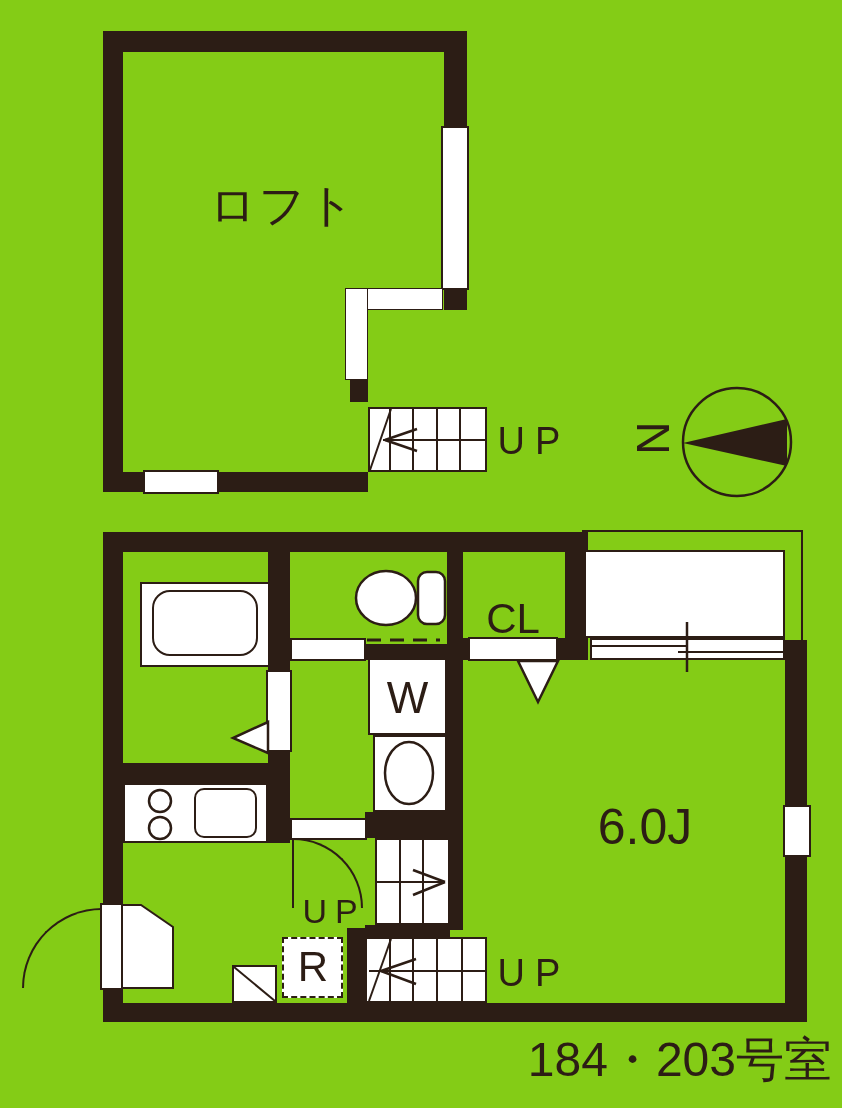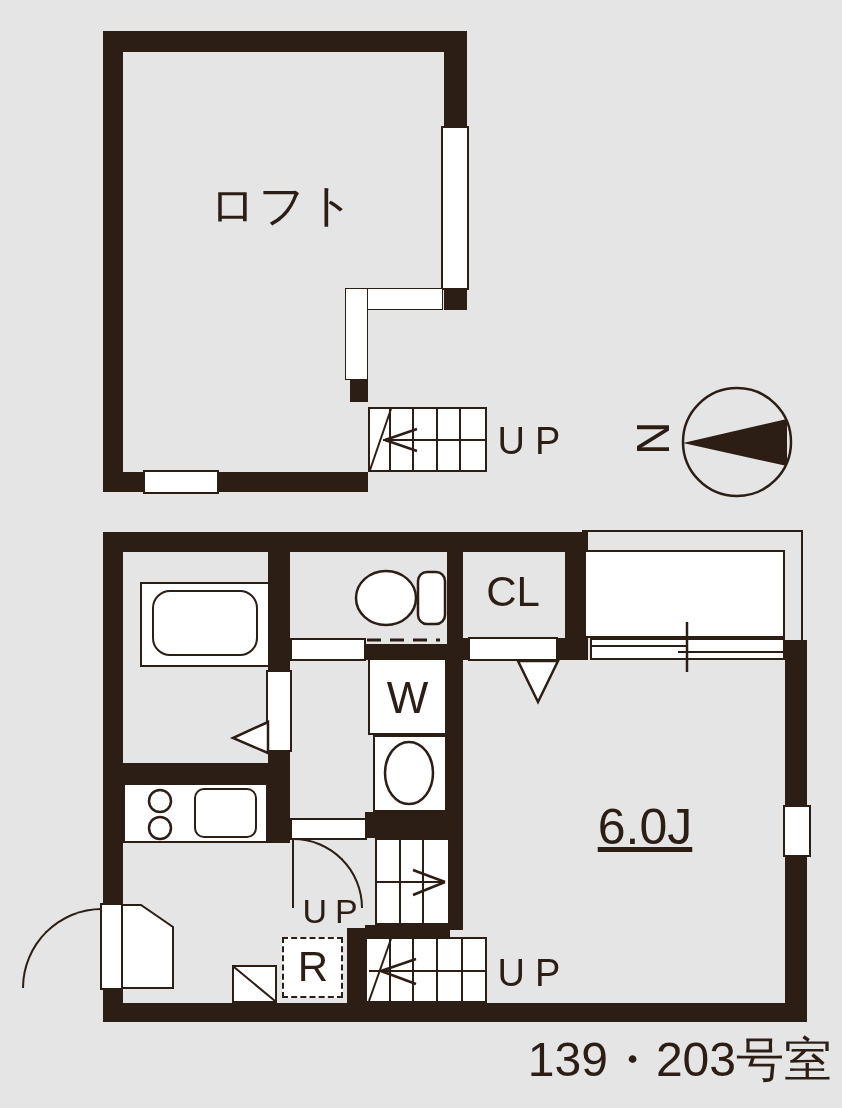--- a/index.html
+++ b/index.html
@@ -1,16 +1,16 @@
 <!DOCTYPE html>
 <html><head>
 <meta charset="utf-8">
 <style>
   html,body{margin:0;padding:0;background:#ffffff;}
-  .plan{position:relative;width:842px;height:1108px;background:#e5e5e5;overflow:hidden;
+  .plan{position:relative;width:842px;height:1108px;background:#84cc16;overflow:hidden;
         font-family:"Liberation Sans","DejaVu Sans",sans-serif;color:#2c1d15;}
   .wall{position:absolute;background:#2c1d15;z-index:1;}
   .box{position:absolute;background:#ffffff;border:2px solid #2c1d15;z-index:2;box-sizing:border-box;}
   .thinbox{position:absolute;background:#ffffff;border:1.5px solid #2c1d15;z-index:2;box-sizing:border-box;}
   .dashedbox{position:absolute;background:#ffffff;border:2.5px dashed #2c1d15;z-index:2;box-sizing:border-box;}
   .rounded{border-radius:18px;border-width:2.5px;}
   .label{position:absolute;z-index:4;text-align:center;line-height:1;white-space:nowrap;color:#2c1d15;}
   .overlay{position:absolute;left:0;top:0;z-index:3;pointer-events:none;}
   .arc{position:absolute;z-index:3;box-sizing:border-box;background:transparent;}
 </style>
@@ -140,22 +140,22 @@
     <polygon points="122,905 141,905 173,927 173,988 122,988" stroke="#2c1d15" stroke-width="2" fill="#ffffff"></polygon>
 
     <line x1="293" y1="838" x2="293" y2="908" stroke="#2c1d15" stroke-width="2"></line>
   </svg>
 
   <div class="label" style="left:160px;top:182px;width:246px;font-size:46px;letter-spacing:2px;">ロフト</div>
   <div class="label" style="left:489px;top:422px;width:90px;font-size:38px;letter-spacing:10px;">UP</div>
 
   <div class="label" style="left:630px;top:414px;width:48px;height:48px;font-size:46px;transform:rotate(-90deg);">N</div>
 
-  <div class="label" style="left:468px;top:571px;width:90px;font-size:42px;">CL</div>
+  <div class="label" style="left:468px;top:598px;width:90px;font-size:42px;">CL</div>
   <div class="label" style="left:370px;top:676px;width:75px;font-size:44px;">W</div>
-  <div class="label" style="left:570px;top:802px;width:150px;font-size:50px;text-decoration:underline;">6.0J</div>
+  <div class="label" style="left:570px;top:802px;width:150px;font-size:50px;">6.0J</div>
   <div class="label" style="left:297px;top:894px;width:74px;font-size:34px;letter-spacing:8px;">UP</div>
   <div class="label" style="left:284px;top:946px;width:58px;font-size:42px;">R</div>
   <div class="label" style="left:489px;top:954px;width:90px;font-size:38px;letter-spacing:10px;">UP</div>
 
-  <div class="label" style="left:400px;top:1036px;width:432px;font-size:48px;text-align:right;">139・203号室</div>
+  <div class="label" style="left:400px;top:1036px;width:432px;font-size:48px;text-align:right;">184・203号室</div>
 
 </div>
 
 </body></html>

